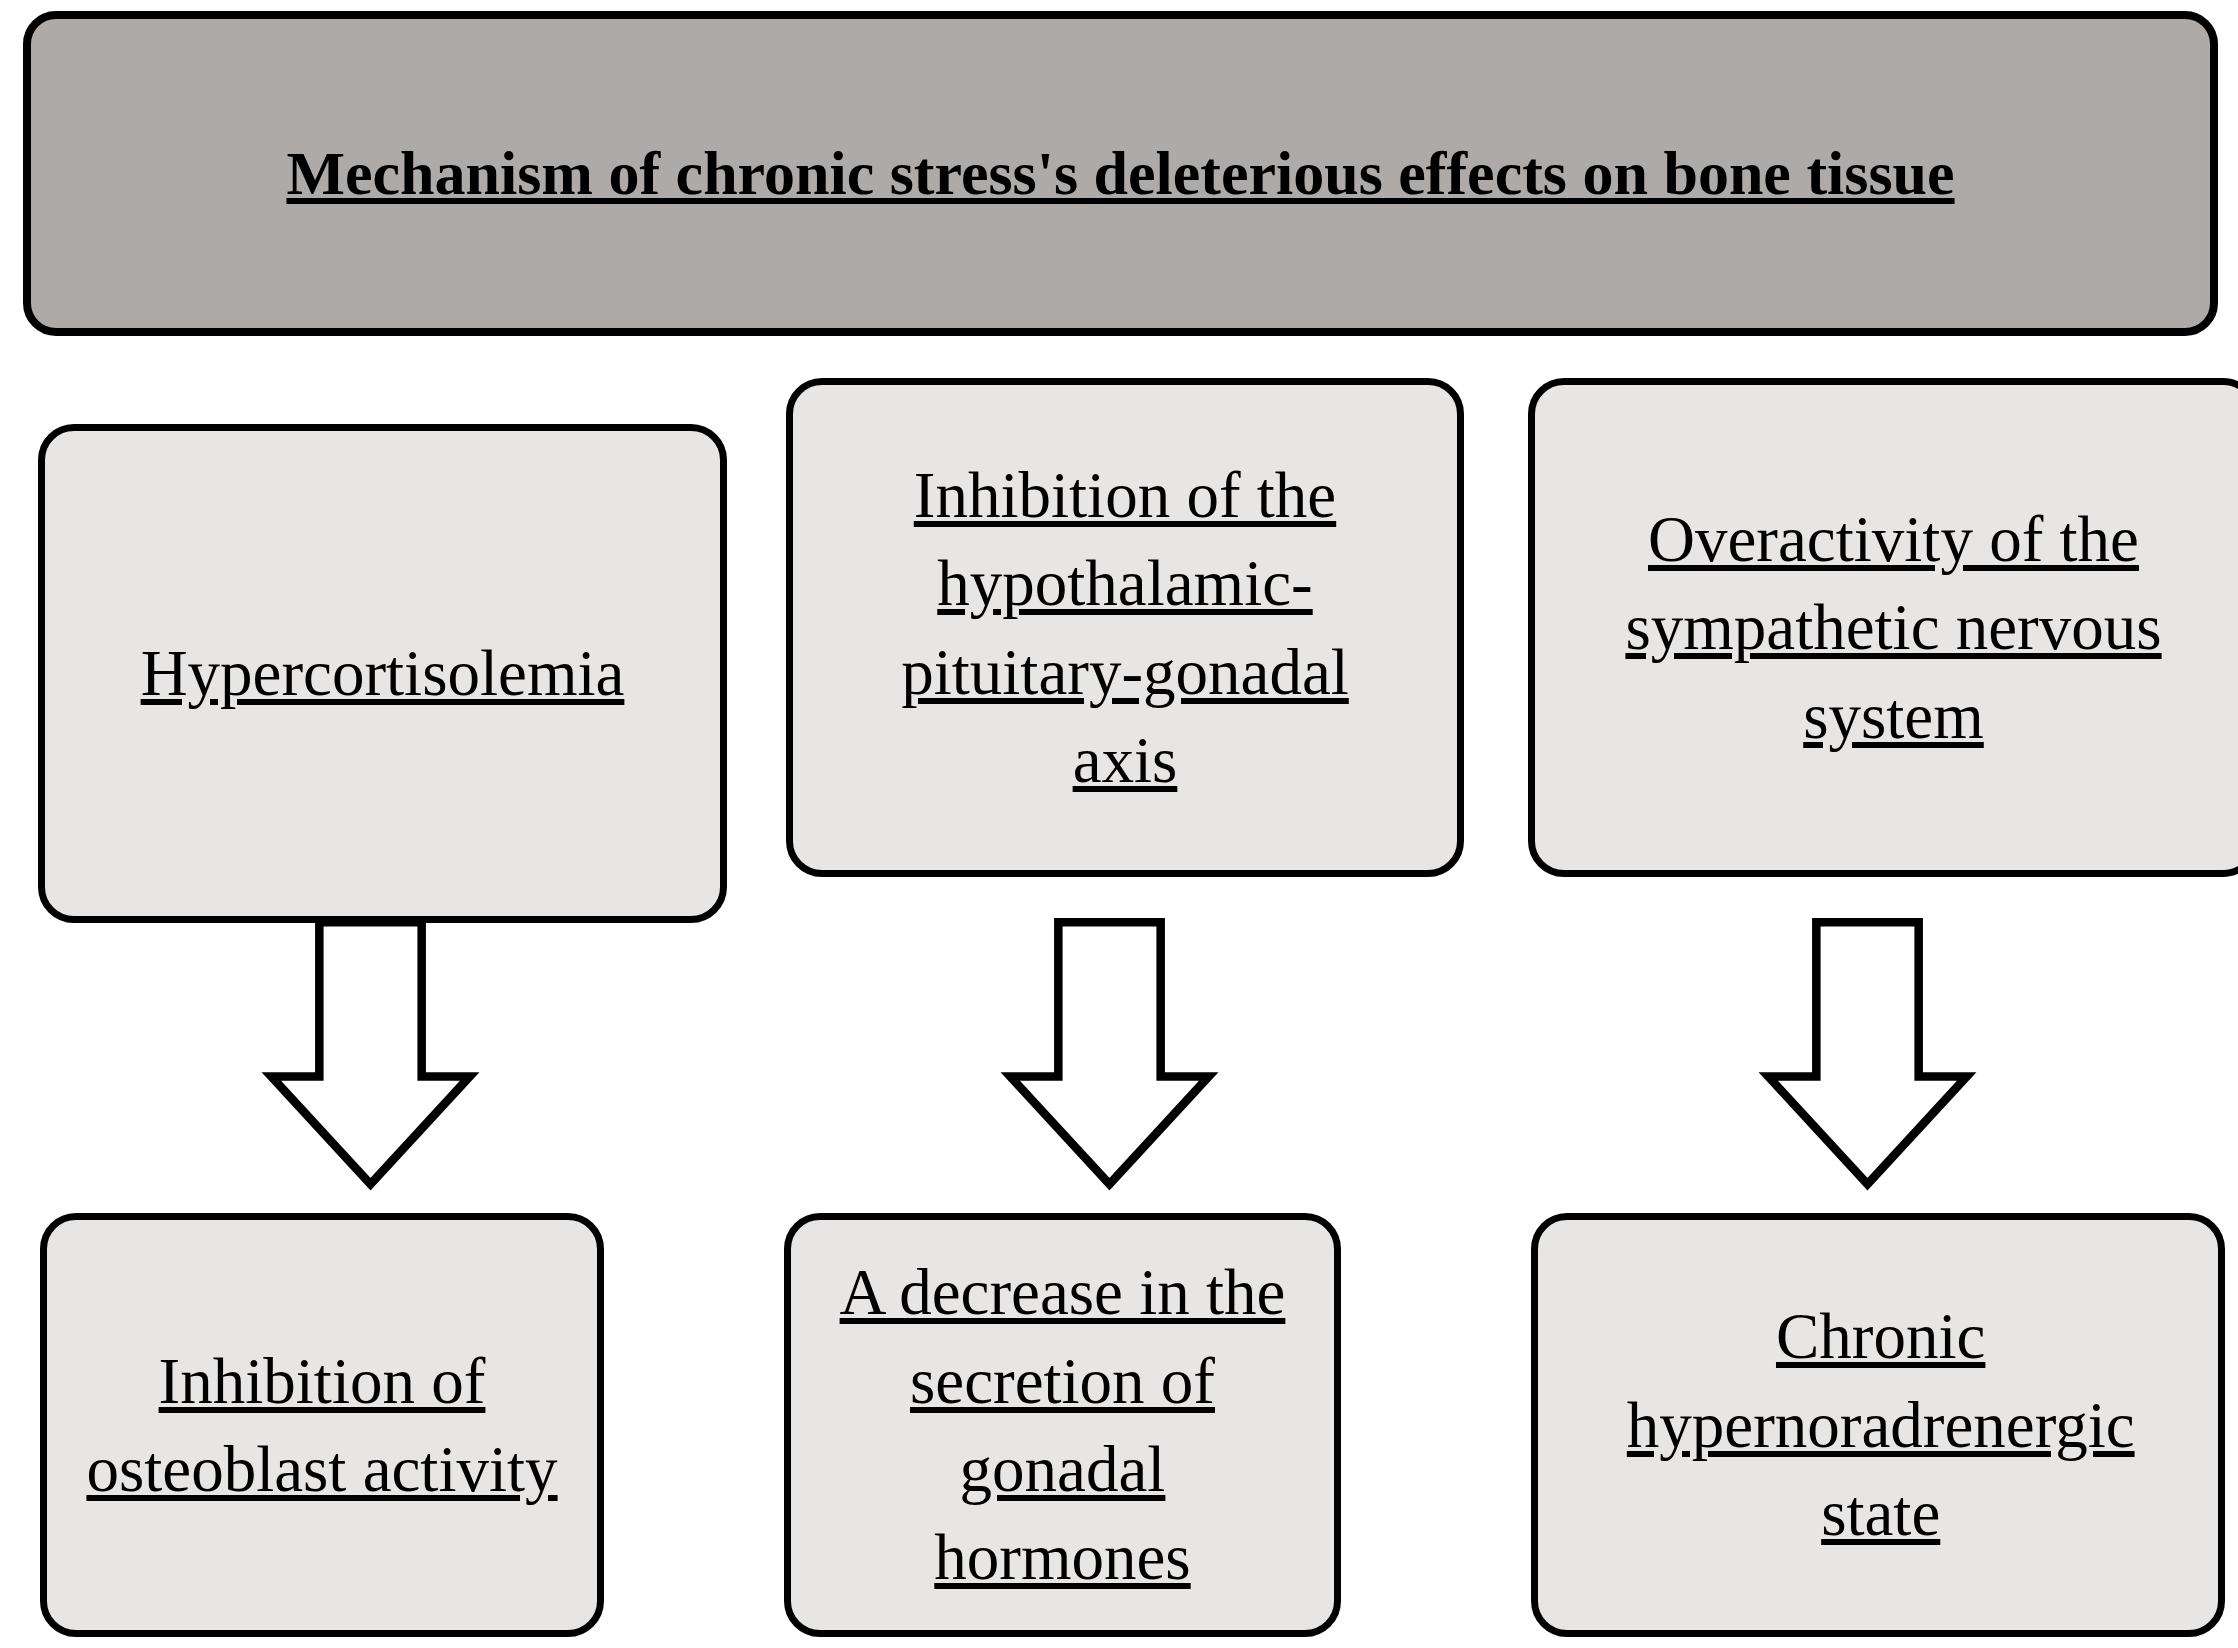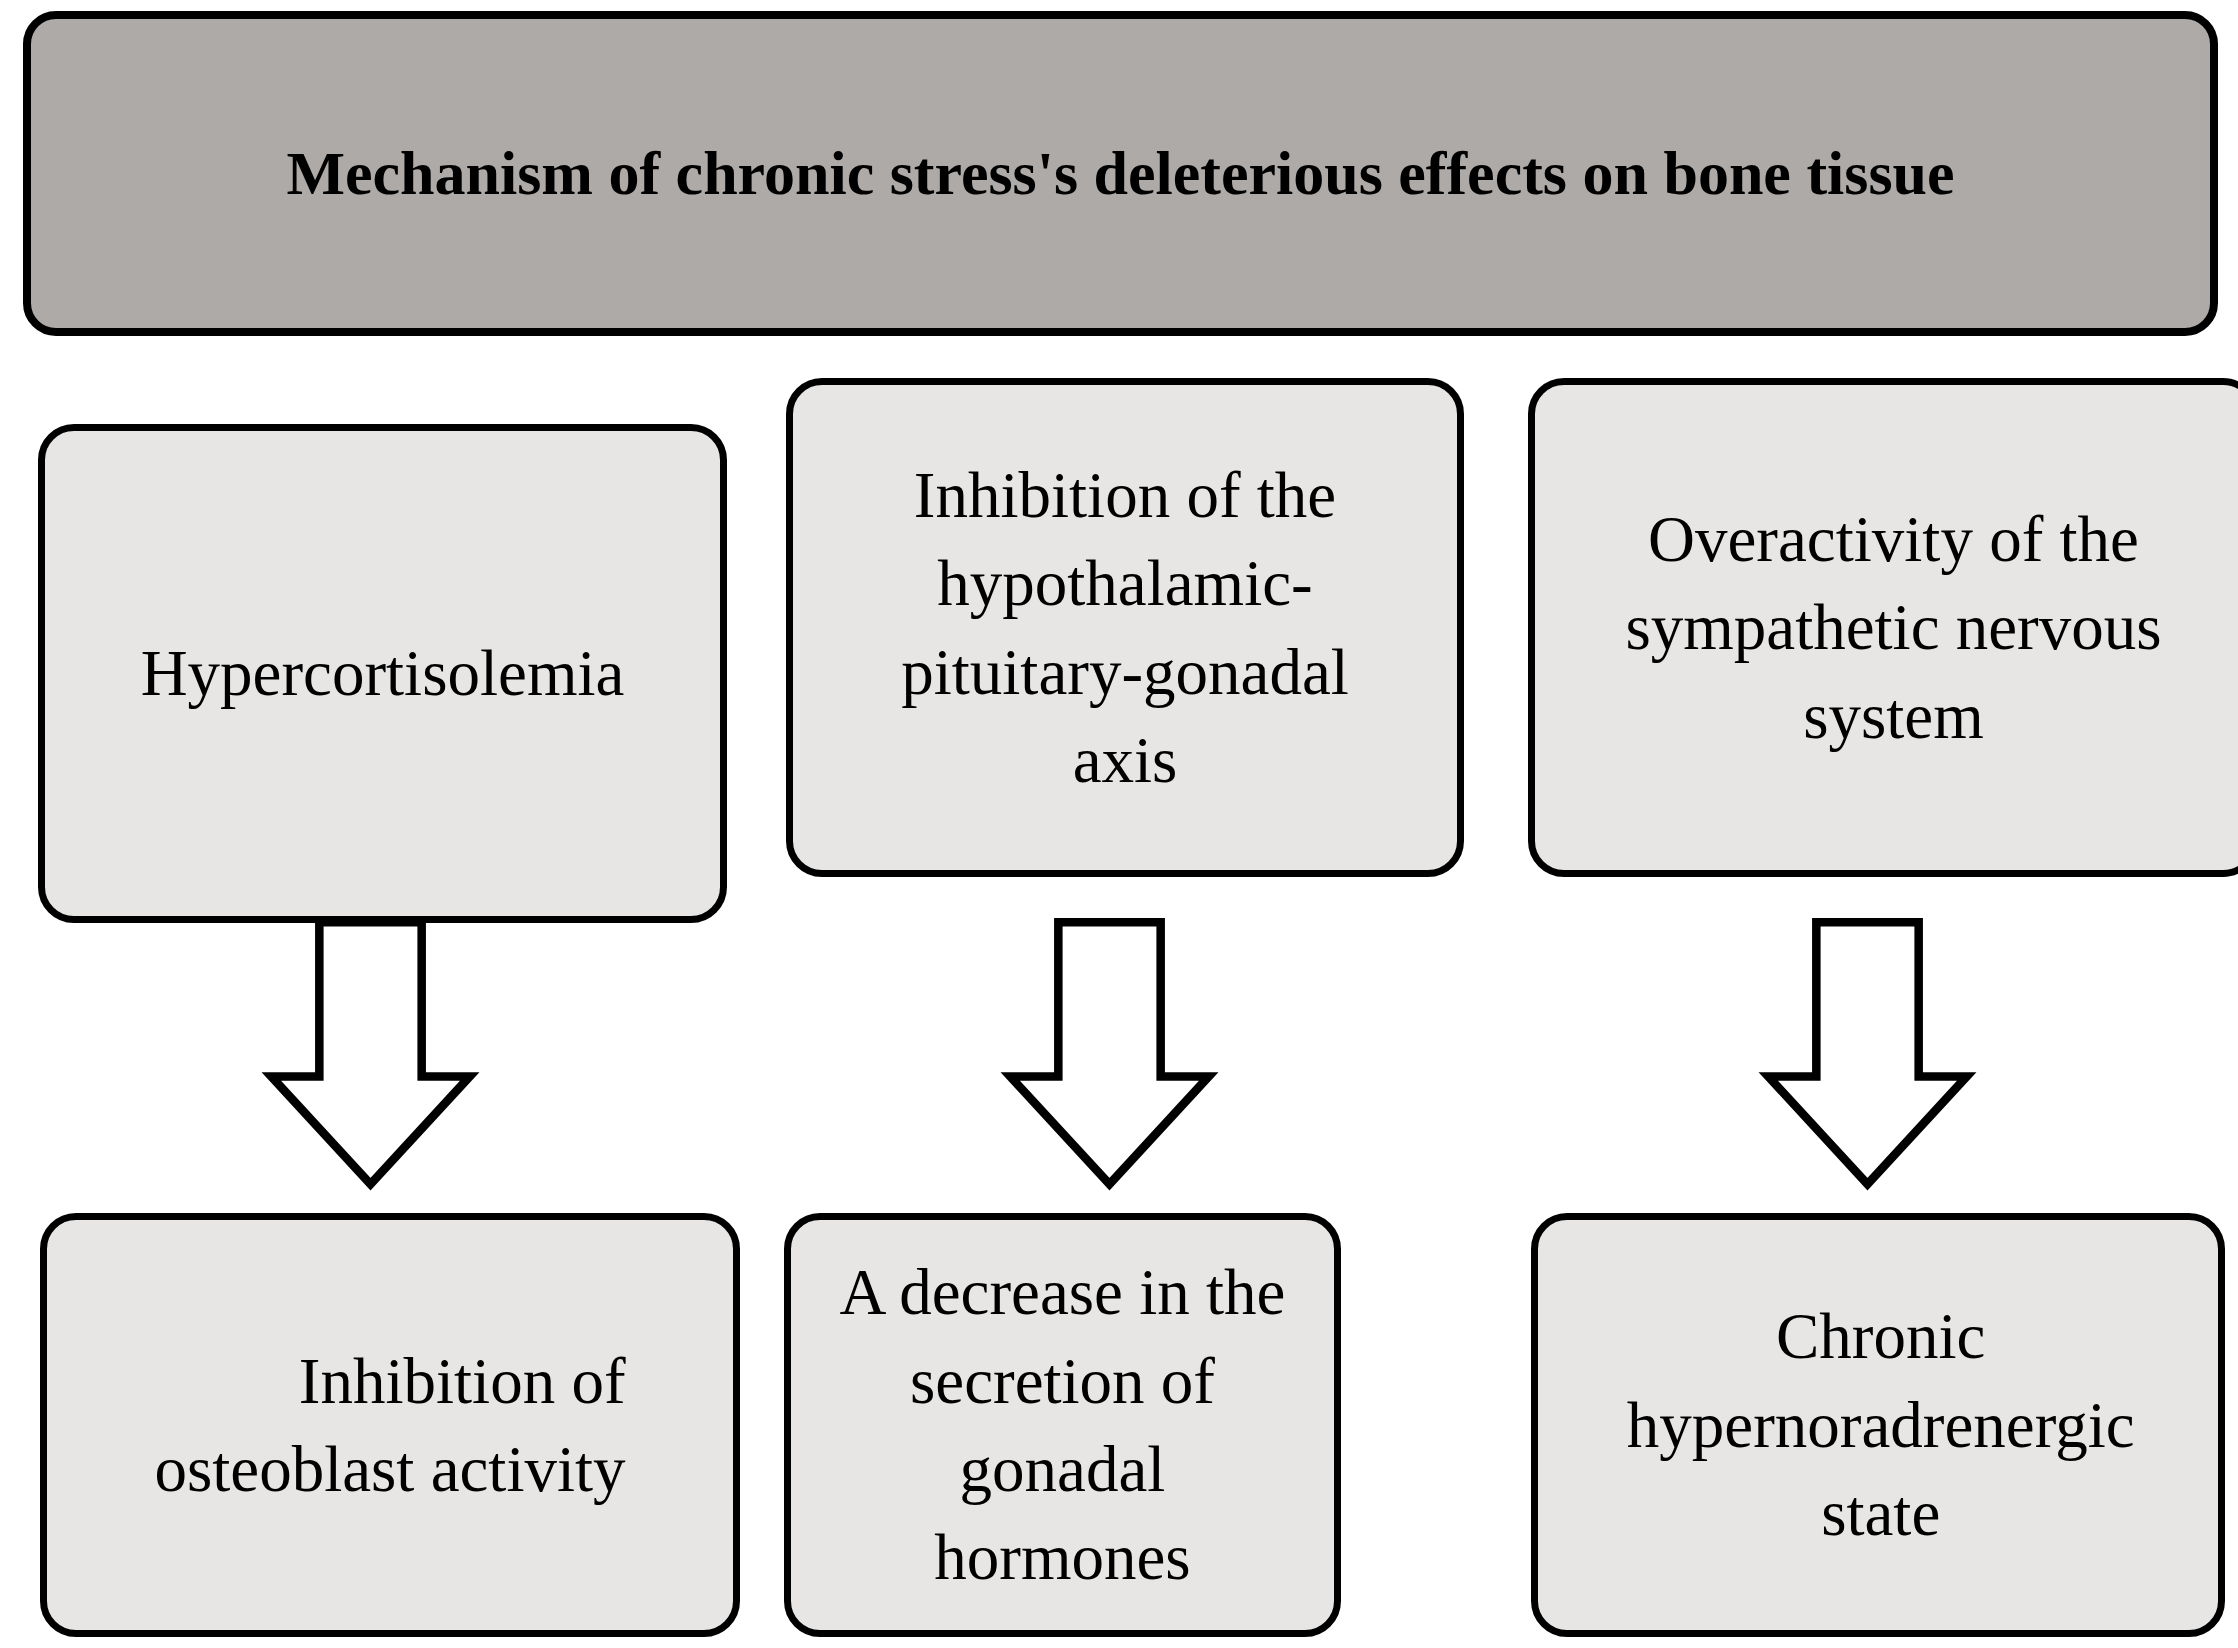--- a/index.html
+++ b/index.html
@@ -22,20 +22,21 @@
     background: var(--background);
     font-family: "Liberation Serif", "DejaVu Serif", serif;
     color: var(--text);
   }
   .node {
     position: absolute;
     display: flex;
     align-items: center;
     justify-content: center;
     text-align: center;
+    text-decoration: underline;
   }
   .header-box {
     left: 23px; top: 11px;
     width: 2195px; height: 325px;
     background: var(--header-fill);
     border: 8.5px solid var(--border);
     border-radius: 33px;
     padding: 7.8px 22px;
   }
   .title {
@@ -53,21 +54,21 @@
     line-height: 1.36;
     white-space: pre-line;
   }
   .cause-box { top: 378px; height: 499px; }
   .effect-box { top: 1213px; height: 424px; }
 
   .col1.cause-box  { left: 38px;   width: 689px; margin-top: 46px; }
   .col2.cause-box  { left: 786px; width: 678px; }
   .col3.cause-box  { left: 1528px; width: 731px; }
 
-  .col1.effect-box { left: 40px;   width: 700px; text-align: right; }
+  .col1.effect-box { left: 40px;   width: 564px; }
   .col2.effect-box { left: 784px; width: 557px; }
   .col3.effect-box { left: 1531px; width: 694px; padding-left: 24px; }
 
   .arrow {
     position: absolute;
     top: 916px;
     width: 211px;
     height: 276px;
     overflow: visible;
   }

